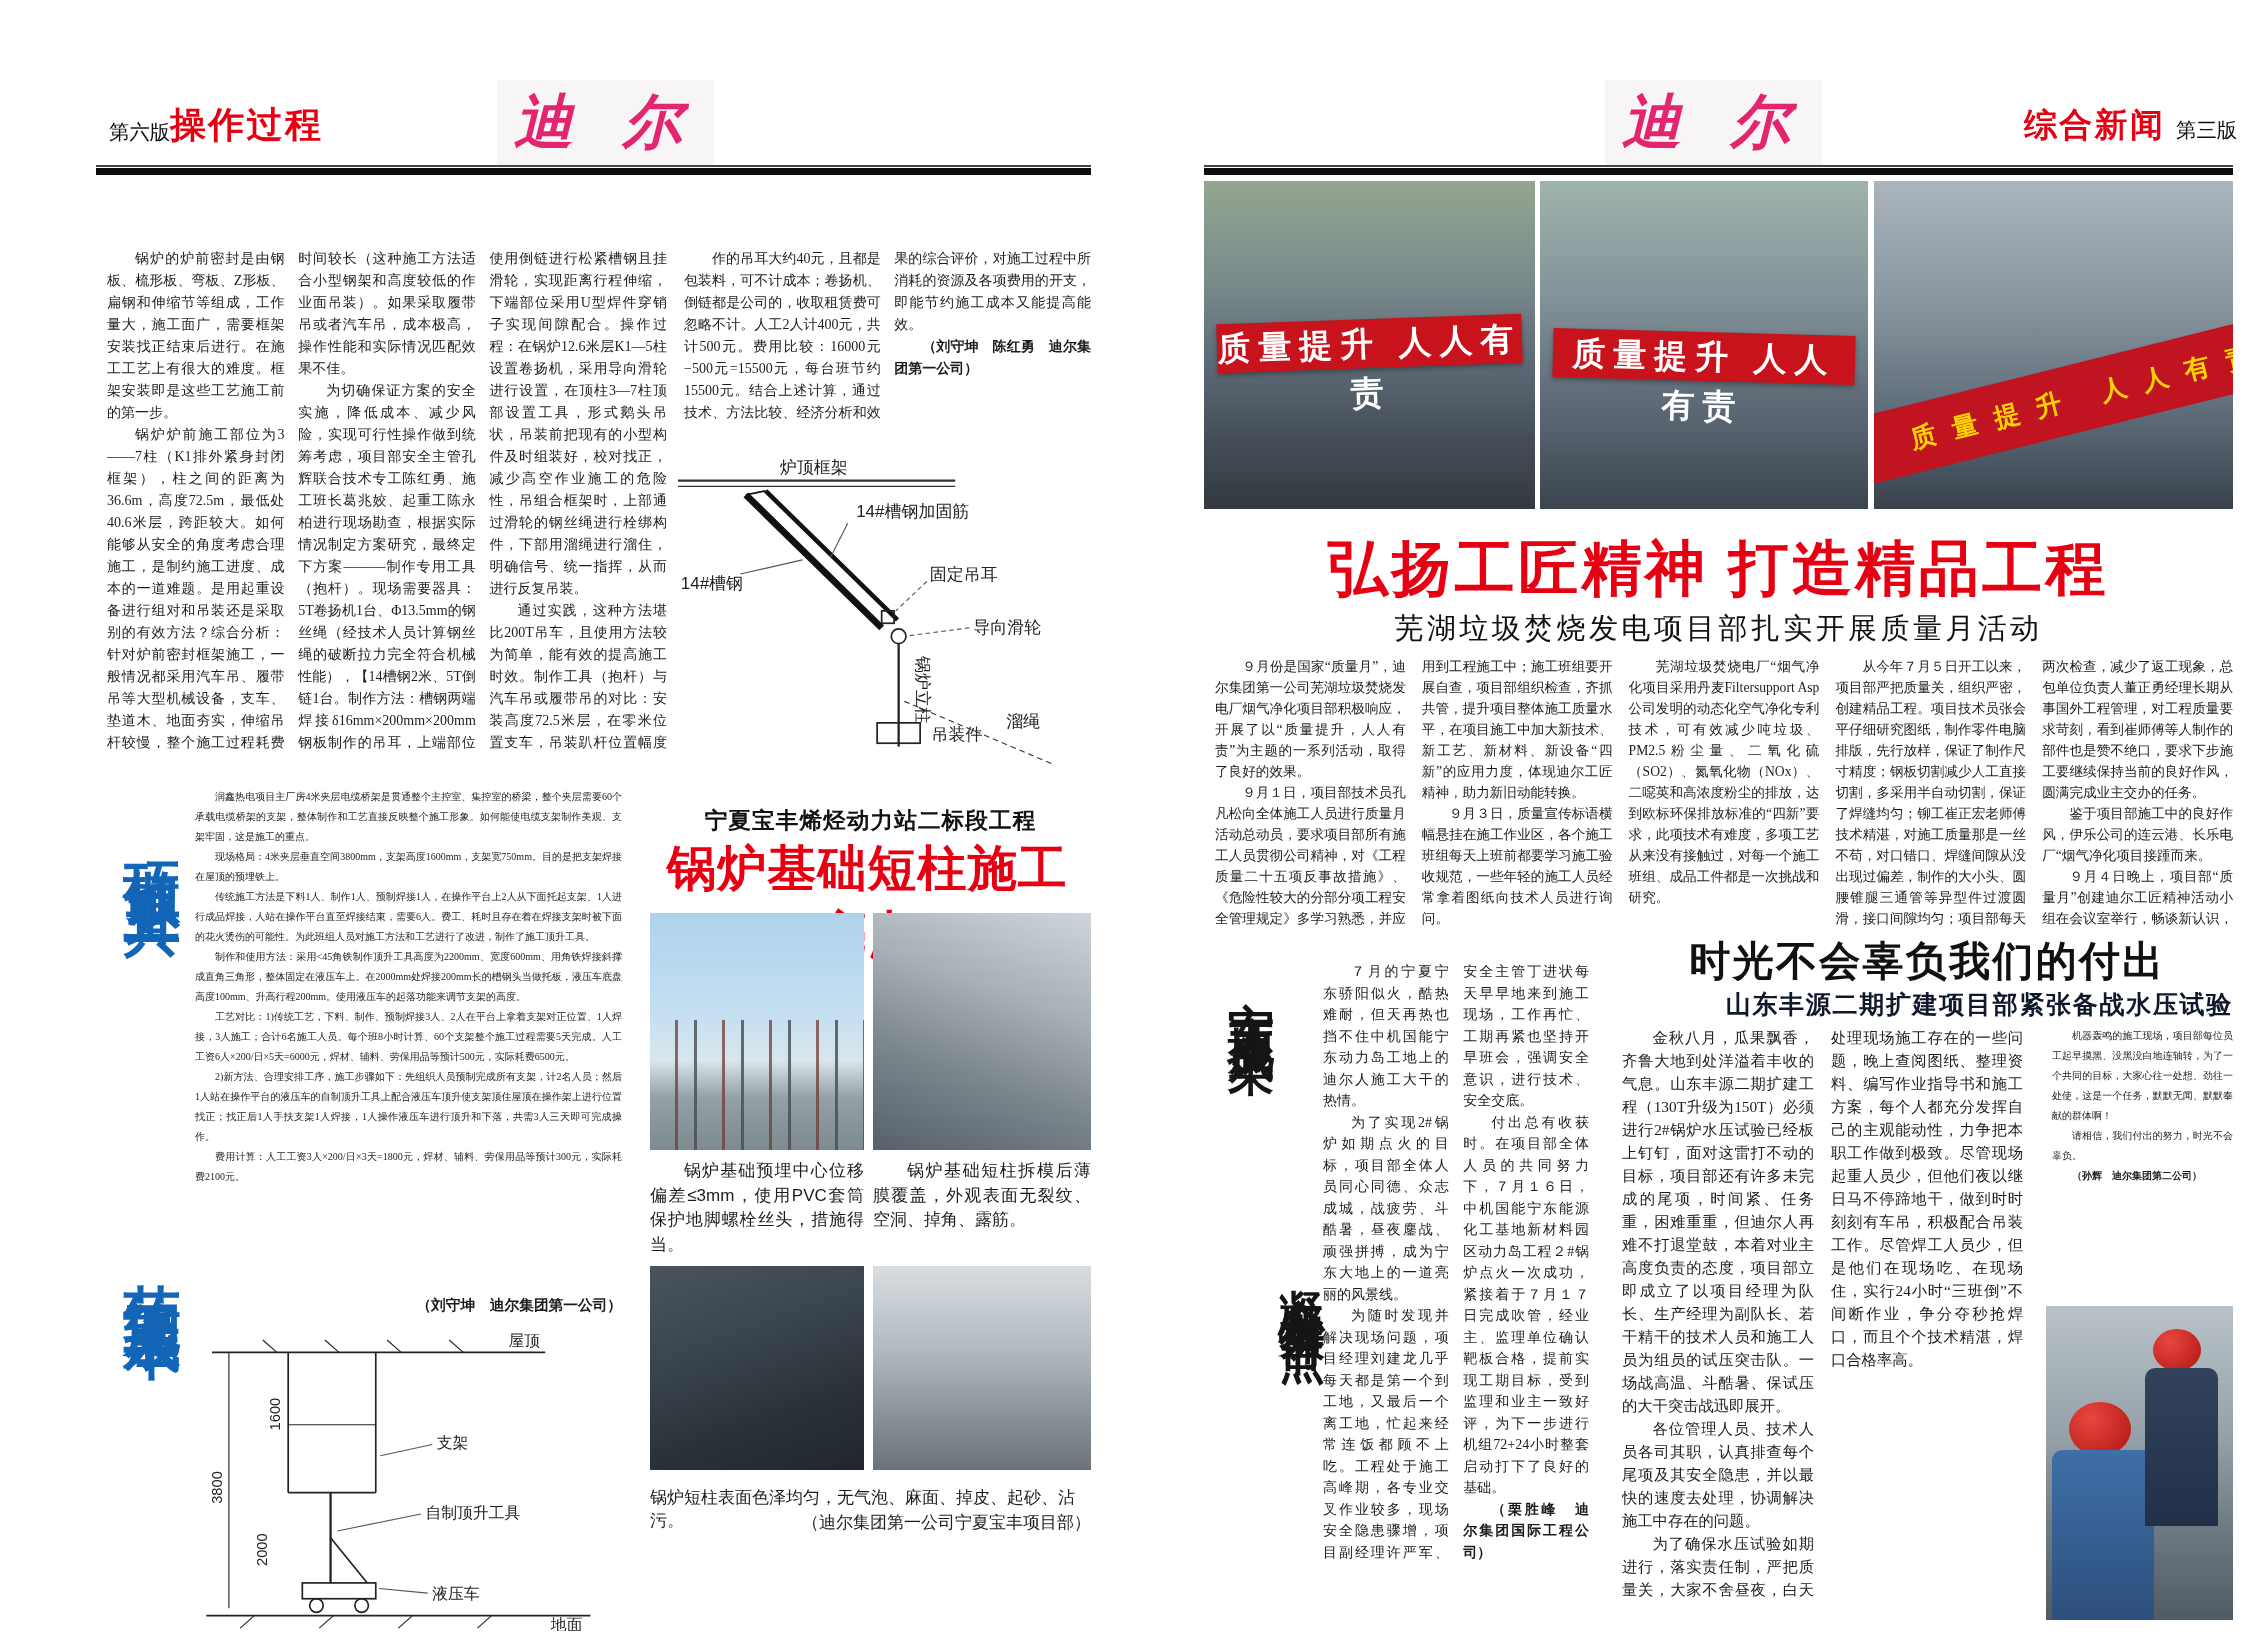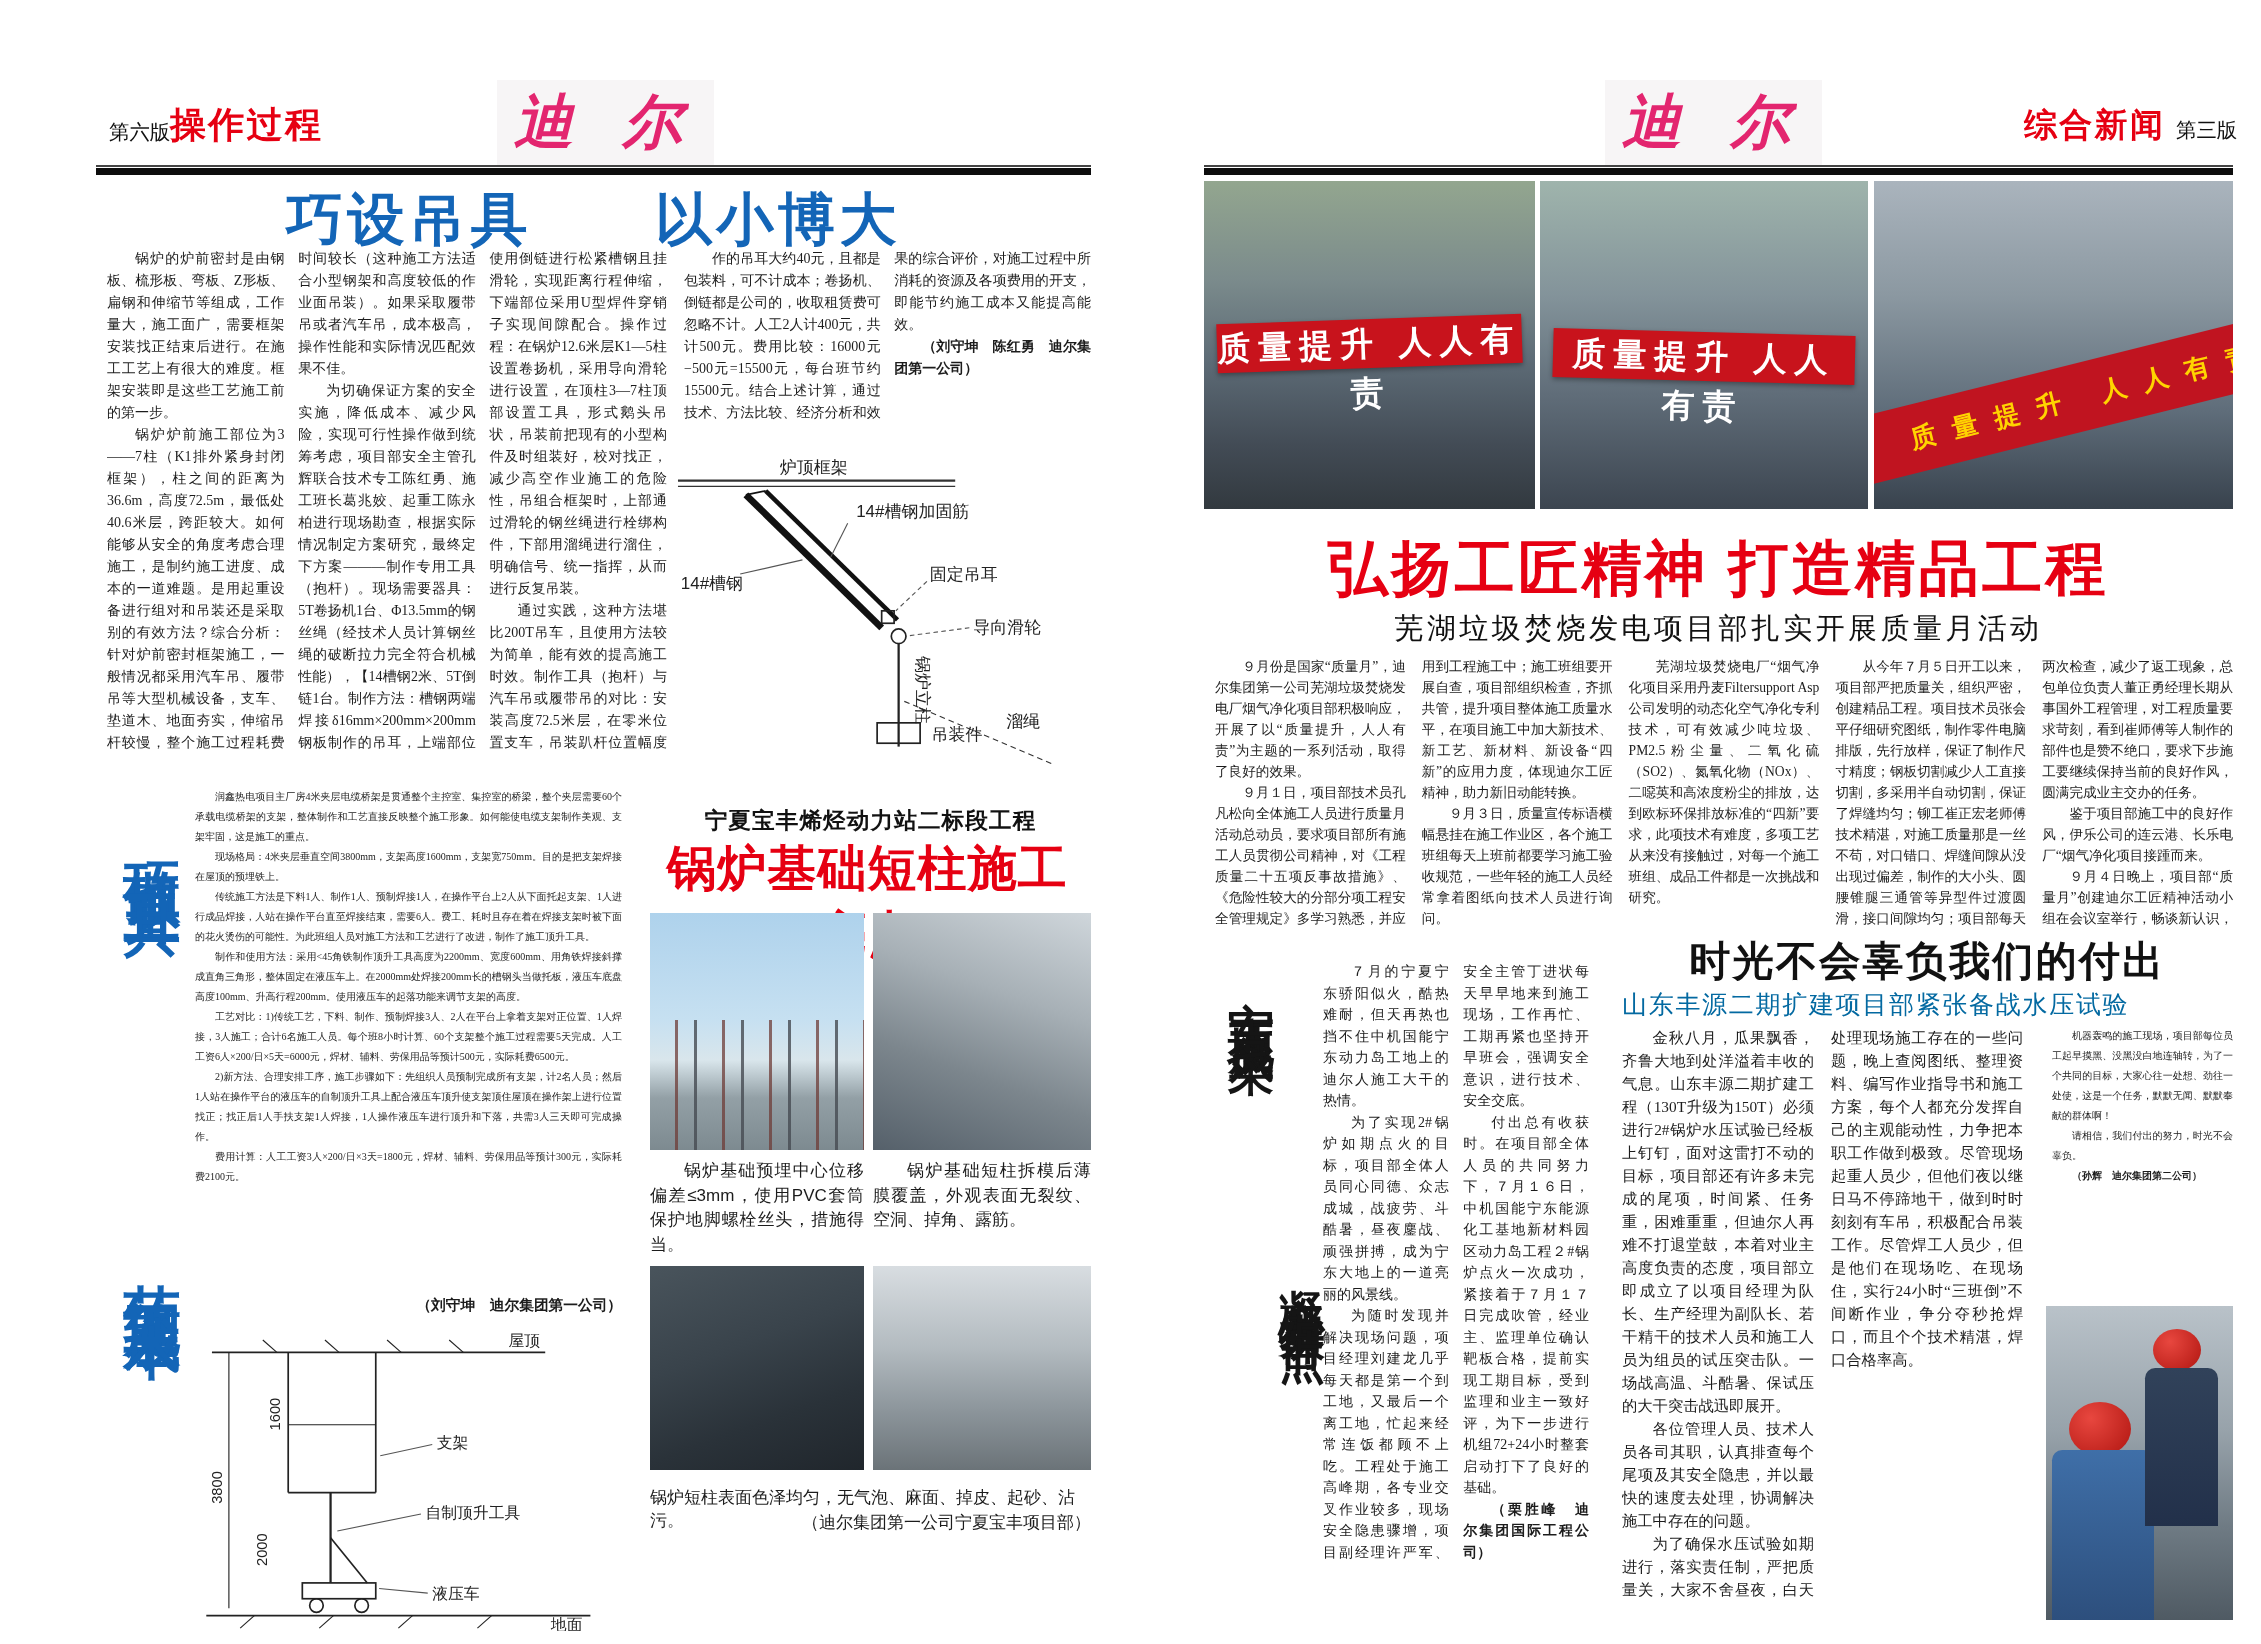--- a/index.html
+++ b/index.html
@@ -12,21 +12,21 @@
   .masthead{font-family:"DejaVu Serif",serif;font-style:italic;font-weight:bold;font-size:59px;color:#e3256f;letter-spacing:14.7px;background:#f7f5f6;padding:3.4px 17px;}
   .rule-thick{position:absolute;height:6.8px;background:#0d0d0d;}
   .rule-thin{position:absolute;height:1.7px;background:#444;}
   
   .h-blue{font-family:"Liberation Sans","DejaVu Sans",sans-serif;font-weight:bold;color:#1365b7;font-size:57px;letter-spacing:4.5px;text-align:center;}
   .h-red-big{font-family:"Liberation Sans","DejaVu Sans",sans-serif;font-weight:bold;color:#e60012;font-size:60px;letter-spacing:3.4px;text-align:center;}
   .h-red-serif{font-family:"Liberation Serif","DejaVu Serif",serif;font-weight:bold;color:#e60012;font-size:49px;letter-spacing:1.1px;text-align:center;}
   .kicker{font-family:"Liberation Sans","DejaVu Sans",sans-serif;font-weight:bold;font-size:22.6px;text-align:center;color:#111;letter-spacing:1.1px;}
   .sub-kai{font-size:29px;text-align:center;color:#111;letter-spacing:3.4px;}
   .h-serif-black{font-family:"Liberation Serif","DejaVu Serif",serif;font-weight:bold;font-size:41px;color:#111;text-align:center;letter-spacing:2.3px;}
-  .sub-small{font-size:25px;text-align:left;color:#0369a1;letter-spacing:1.7px;}
+  .sub-small{font-size:25px;text-align:right;color:#0f172a;letter-spacing:1.7px;font-weight:bold;}
   
   .vtitle{writing-mode:vertical-rl;font-family:"Liberation Serif","DejaVu Serif",serif;font-weight:bold;letter-spacing:8px;}
   .vtitle.blue{color:#1365b7;font-size:57px;}
   .vtitle.black{color:#151515;font-size:46px;}
   
   .cols{column-fill:auto;overflow:hidden;text-align:justify;}
   .cols p{margin:0;text-indent:2em;text-align:justify;}
   .byline{font-weight:bold;text-align:right;text-indent:0;}
   .capt{font-family:"Liberation Sans","DejaVu Sans",sans-serif;font-size:17px;line-height:1.45;text-align:justify;}
   .capt p{margin:0;text-indent:2em;}
@@ -59,21 +59,20 @@
 <body>
 
 <div class="sheet">
 
   <div class="abs ed-label" style="left:109px;top:118px;">第六版</div>
   <div class="abs sec-label" style="left:170px;top:101px;">操作过程</div>
   <div class="abs masthead" style="left:497px;top:80px;">迪 尔</div>
   <div class="rule-thin" style="left:96px;top:165px;width:995px;"></div>
   <div class="rule-thick" style="left:96px;top:168px;width:995px;"></div>
 
-  <div class="abs h-blue" style="left:96px;top:182px;width:995px;">巧设吊具　　以小博大</div>
 
   <div class="abs cols" style="left:107px;top:248px;width:560px;height:512px;column-count:3;column-gap:13.6px;font-size:14px;line-height:22px;">
     <div style="display:contents"><p>锅炉的炉前密封是由钢板、梳形板、弯板、Z形板、扁钢和伸缩节等组成，工作量大，施工面广，需要框架安装找正结束后进行。在施工工艺上有很大的难度。框架安装即是这些工艺施工前的第一步。</p><p>锅炉炉前施工部位为3——7柱（K1排外紧身封闭框架），柱之间的距离为36.6m，高度72.5m，最低处40.6米层，跨距较大。如何能够从安全的角度考虑合理施工，是制约施工进度、成本的一道难题。是用起重设备进行组对和吊装还是采取别的有效方法？综合分析：针对炉前密封框架施工，一般情况都采用汽车吊、履带吊等大型机械设备，支车、垫道木、地面夯实，伸缩吊杆较慢，整个施工过程耗费时间较长（这种施工方法适合小型钢架和高度较低的作业面吊装）。如果采取履带吊或者汽车吊，成本极高，操作性能和实际情况匹配效果不佳。</p><p>为切确保证方案的安全实施，降低成本、减少风险，实现可行性操作做到统筹考虑，项目部安全主管孔辉联合技术专工陈红勇、施工班长葛兆姣、起重工陈永柏进行现场勘查，根据实际情况制定方案研究，最终定下方案———制作专用工具（抱杆）。现场需要器具：5T卷扬机1台、Φ13.5mm的钢丝绳（经技术人员计算钢丝绳的破断拉力完全符合机械性能），【14槽钢2米、5T倒链1台。制作方法：槽钢两端焊接δ16mm×200mm×200mm钢板制作的吊耳，上端部位使用倒链进行松紧槽钢且挂滑轮，实现距离行程伸缩，下端部位采用U型焊件穿销子实现间隙配合。操作过程：在锅炉12.6米层K1—5柱设置卷扬机，采用导向滑轮进行设置，在顶柱3—7柱顶部设置工具，形式鹅头吊状，吊装前把现有的小型构件及时组装好，校对找正，减少高空作业施工的危险性，吊组合框架时，上部通过滑轮的钢丝绳进行栓绑构件，下部用溜绳进行溜住，明确信号、统一指挥，从而进行反复吊装。</p><p>通过实践，这种方法堪比200T吊车，且使用方法较为简单，能有效的提高施工时效。制作工具（抱杆）与汽车吊或履带吊的对比：安装高度72.5米层，在零米位置支车，吊装趴杆位置幅度不能到位，施工难度较大，选用的汽车吊或履带吊必须在200T以上。按汽车吊200T台班计算：15000元/8小时+5人×200元薪酬=16000元。而制作工具，14#槽钢2米大约60元、δ16mm×200mm×200mm×2块钢板制</p></div>
   </div>
 
   <div class="abs cols" style="left:684px;top:248px;width:407px;height:189px;column-count:2;column-gap:13.6px;font-size:14px;line-height:22px;">
     <div style="display:contents"><p>作的吊耳大约40元，且都是包装料，可不计成本；卷扬机、倒链都是公司的，收取租赁费可忽略不计。人工2人计400元，共计500元。费用比较：16000元−500元=15500元，每台班节约15500元。结合上述计算，通过技术、方法比较、经济分析和效果的综合评价，对施工过程中所消耗的资源及各项费用的开支，即能节约施工成本又能提高能效。</p></div>
     <p class="byline">（刘守坤　陈红勇　迪尔集团第一公司）</p>
   </div>
 

